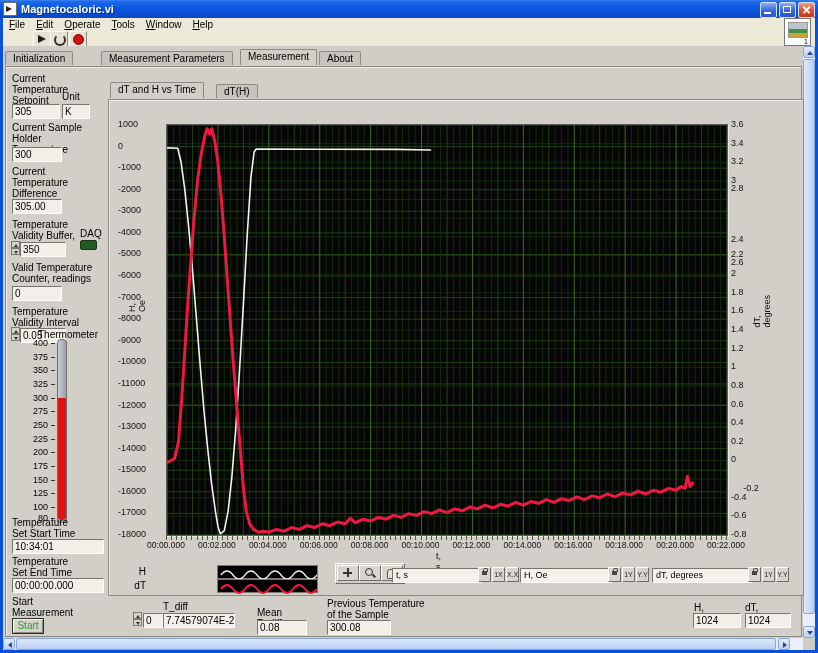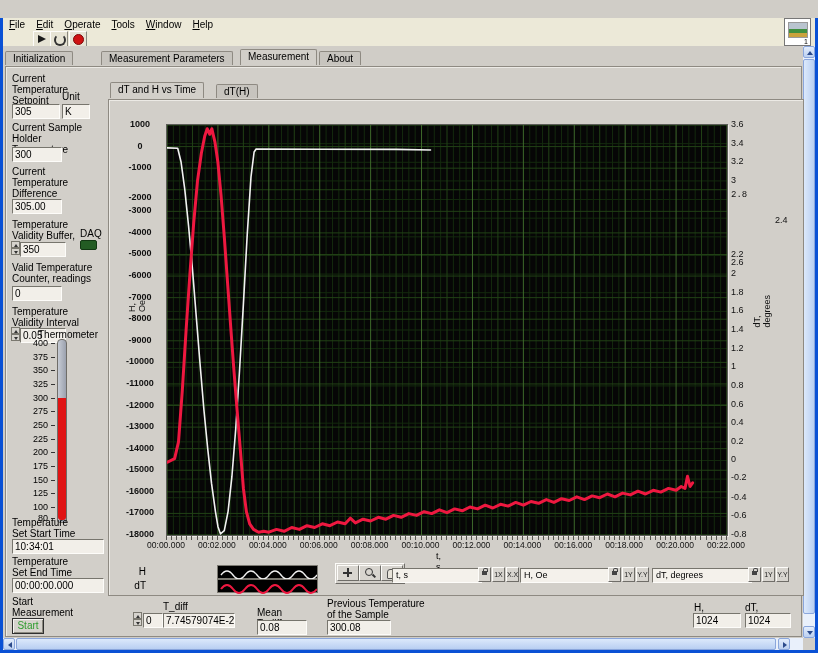--- a/index.html
+++ b/index.html
@@ -68,21 +68,21 @@
   
   #thermometer{position:absolute;left:12px;top:336px;width:72px;height:192px;}
   .th-tick{position:absolute;left:0;width:36px;text-align:right;font-size:9px;color:#000;}
   .th-dash{position:absolute;left:39px;width:4px;height:1px;background:#333;}
   .tube{position:absolute;left:45px;top:3px;width:8px;height:182px;border:1px solid #6f6d68;
     border-radius:4px 4px 3px 3px;background:linear-gradient(90deg,#c6cbd4,#9ba1ae);}
   .mercury{position:absolute;left:46px;width:8px;background:#e01414;border-radius:0 0 3px 3px;}
   
   #plot{position:absolute;left:166px;top:124px;width:560px;height:410px;border:1px solid #5c5c58;
     box-shadow:1px 1px 0 #eceae5;background:#060606;}
-  .ytickL{position:absolute;width:44px;text-align:center;font-size:9px;color:#111;font-weight:bold;}
+  .ytickL{position:absolute;width:44px;text-align:left;font-size:9px;color:#111;}
   .ytickR{position:absolute;width:40px;text-align:left;font-size:9px;color:#111;}
   .xtick{position:absolute;width:60px;text-align:center;font-size:8.5px;color:#111;}
   .tickstrip{position:absolute;left:166px;top:536px;width:562px;height:4px;
     background:repeating-linear-gradient(90deg,#55544e 0 1px,transparent 1px 5.09px);}
   .vlabel{position:absolute;writing-mode:vertical-rl;transform:rotate(180deg);font-size:9px;color:#111;}
   .legend-lbl{position:absolute;width:34px;text-align:right;font-size:10px;color:#000;}
   .legend-box{position:absolute;width:99px;height:12px;background:#000;border:1px solid #7b7971;}
   .pal-btn{position:absolute;width:20px;height:14px;background:#d8d5cf;border:1px solid;border-color:#fdfcf9 #6f6d68 #6f6d68 #fdfcf9;}
   .cross::before{content:"";position:absolute;left:9px;top:2px;width:1.5px;height:9px;background:#333;}
   .cross::after{content:"";position:absolute;left:5px;top:6px;width:9px;height:1.5px;background:#333;}
@@ -94,20 +94,29 @@
   .sl-btn{position:absolute;width:13px;height:15px;background:#d8d5cf;border:1px solid;border-color:#fdfcf9 #6f6d68 #6f6d68 #fdfcf9;
     box-sizing:border-box;font-size:7px;line-height:13px;text-align:center;color:#222;}
   .lock-glyph{position:absolute;left:3px;top:3px;width:5px;height:4px;background:#444;}
   .lock-glyph::before{content:"";position:absolute;left:0.5px;top:-3px;width:3px;height:3px;border:1px solid #444;border-bottom:none;border-radius:2px 2px 0 0;}
 </style>
 </head>
 <body>
 
 <div id="screen">
 
+  <div class="titlebar">
+    <span class="app-icon"></span>
+    <span class="title-text">Magnetocaloric.vi</span>
+    <span class="win-btns">
+      <span class="win-btn min"></span>
+      <span class="win-btn restore"></span>
+      <span class="win-btn close"></span>
+    </span>
+  </div>
 
   <div class="menubar" id="menus">
       <span class="menu-item"><u>F</u>ile</span>
       <span class="menu-item"><u>E</u>dit</span>
       <span class="menu-item"><u>O</u>perate</span>
       <span class="menu-item"><u>T</u>ools</span>
       <span class="menu-item"><u>W</u>indow</span>
       <span class="menu-item"><u>H</u>elp</span>
     </div>
 
@@ -352,21 +361,21 @@
           <line x1="458.1818181818182" y1="0" x2="458.1818181818182" y2="410" stroke="#3e6a2b" stroke-width="1"></line>
           <line x1="509.09090909090907" y1="0" x2="509.09090909090907" y2="410" stroke="#3e6a2b" stroke-width="1"></line>
           <line x1="560" y1="0" x2="560" y2="410" stroke="#3e6a2b" stroke-width="1"></line>
           <polyline points="0.0,22.9 10.7,23.3 14.0,36.7 17.8,64.7 21.6,101.4 25.5,144.6 29.3,192.1 33.1,239.5 36.9,284.8 40.7,323.7 44.5,358.2 48.4,386.3 50.9,401.4 53.5,408.9 57.3,405.7 61.1,386.3 64.9,351.7 68.7,304.3 72.5,246.0 76.4,179.1 80.2,110.1 84.0,51.8 87.1,27.0 89.1,24.0 152.7,24.2 229.1,24.4 263.5,25.0" fill="none" stroke="#f2f2f2" stroke-width="1.6" stroke-linejoin="round" stroke-linecap="round"></polyline>
           <polyline points="0.0,337.3 7.6,333.6 11.5,316.8 15.3,265.6 19.1,205.0 22.9,149.1 26.7,97.8 30.5,55.9 34.4,28.0 37.7,11.2 40.2,3.7 42.8,9.3 44.8,3.7 47.9,16.8 50.9,37.3 54.0,69.9 57.3,111.8 60.6,158.4 63.6,200.3 66.7,242.3 70.0,284.2 73.3,324.3 76.4,363.4 79.4,386.7 82.7,398.8 86.5,404.4 91.6,407.2 96.7,406.3 101.8,407.2 109.5,404.4 117.1,406.3 124.7,402.5 132.4,404.4 140.0,400.7 147.6,402.5 155.3,398.8 162.9,400.7 170.5,397.0 178.2,398.8 183.3,393.2 188.4,397.9 196.0,394.2 203.6,396.0 211.3,392.3 218.9,394.2 226.5,390.4 234.2,392.3 241.8,388.6 249.5,390.4 257.1,386.7 264.7,388.6 272.4,384.8 280.0,387.6 287.6,383.9 295.3,385.8 302.9,382.0 310.5,383.9 318.2,380.2 325.8,383.0 333.5,379.3 341.1,381.1 348.7,377.4 356.4,380.2 364.0,376.5 371.6,378.3 379.3,374.6 386.9,377.4 394.5,373.7 402.2,375.5 409.8,371.8 417.5,374.6 425.1,370.9 432.7,372.7 440.4,369.0 448.0,371.8 455.6,368.1 463.3,369.9 470.9,366.2 478.5,369.0 486.2,365.3 493.8,367.1 501.5,363.4 509.1,365.3 514.2,361.5 518.0,363.4 520.5,351.3 523.1,361.5 525.6,357.8" fill="none" stroke="#ee1840" stroke-width="3" stroke-linejoin="round" stroke-linecap="round"></polyline>
         </svg></div>
     <div id="yL-ticks" style="position:absolute;left:118px;top:124px;width:44px;height:412px;">
         <div class="ytickL" style="top: -5px;">1000</div>
         <div class="ytickL" style="top: 16.5789px;">0</div>
         <div class="ytickL" style="top: 38.1579px;">-1000</div>
-        <div class="ytickL" style="top: 68px;">-2000</div>
+        <div class="ytickL" style="top: 60px;">-2000</div>
         <div class="ytickL" style="top: 81.3158px;">-3000</div>
         <div class="ytickL" style="top: 102.895px;">-4000</div>
         <div class="ytickL" style="top: 124.474px;">-5000</div>
         <div class="ytickL" style="top: 146.053px;">-6000</div>
         <div class="ytickL" style="top: 167.632px;">-7000</div>
         <div class="ytickL" style="top: 189.211px;">-8000</div>
         <div class="ytickL" style="top: 210.789px;">-9000</div>
         <div class="ytickL" style="top: 232.368px;">-10000</div>
         <div class="ytickL" style="top: 253.947px;">-11000</div>
         <div class="ytickL" style="top: 275.526px;">-12000</div>
@@ -375,36 +384,36 @@
         <div class="ytickL" style="top: 340.263px;">-15000</div>
         <div class="ytickL" style="top: 361.842px;">-16000</div>
         <div class="ytickL" style="top: 383.421px;">-17000</div>
         <div class="ytickL" style="top: 405px;">-18000</div>
       </div>
     <div id="yR-ticks" style="position:absolute;left:731px;top:124px;width:40px;height:412px;">
         <div class="ytickR" style="top: -5px;">3.6</div>
         <div class="ytickR" style="top: 13.6364px;">3.4</div>
         <div class="ytickR" style="top: 32.2727px;">3.2</div>
         <div class="ytickR" style="top: 50.9091px;">3</div>
-        <div class="ytickR" style="top: 66px; font-family: Liberation Mono, monospace;">2.8</div>
+        <div class="ytickR" style="top: 59px;">2.8</div>
         <div class="ytickR" style="top: 88.1818px; margin-top: 45px;">2.6</div>
-        <div class="ytickR" style="top: 91px; margin-left: 44px;">2.4</div>
+        <div class="ytickR" style="top: 110px;">2.4</div>
         <div class="ytickR" style="top: 125.455px;">2.2</div>
         <div class="ytickR" style="top: 144.091px;">2</div>
         <div class="ytickR" style="top: 162.727px;">1.8</div>
         <div class="ytickR" style="top: 181.364px;">1.6</div>
         <div class="ytickR" style="top: 200px;">1.4</div>
         <div class="ytickR" style="top: 218.636px;">1.2</div>
         <div class="ytickR" style="top: 237.273px;">1</div>
         <div class="ytickR" style="top: 255.909px;">0.8</div>
         <div class="ytickR" style="top: 274.545px;">0.6</div>
         <div class="ytickR" style="top: 293.182px;">0.4</div>
         <div class="ytickR" style="top: 311.818px;">0.2</div>
         <div class="ytickR" style="top: 330.455px;">0</div>
-        <div class="ytickR" style="top: 348px;">-0.2</div>
+        <div class="ytickR" style="top: 359px; text-align: center;">-0.2</div>
         <div class="ytickR" style="top: 367.727px;">-0.4</div>
         <div class="ytickR" style="top: 386.364px;">-0.6</div>
         <div class="ytickR" style="top: 405px;">-0.8</div>
       </div>
     <div class="tickstrip"></div>
     <div id="x-ticks" style="position:absolute;left:166px;top:540px;width:560px;height:10px;">
         <div class="xtick" style="left: -30px;">00:00.000</div>
         <div class="xtick" style="left: 20.9091px;">00:02.000</div>
         <div class="xtick" style="left: 71.8182px;">00:04.000</div>
         <div class="xtick" style="left: 122.727px;">00:06.000</div>

